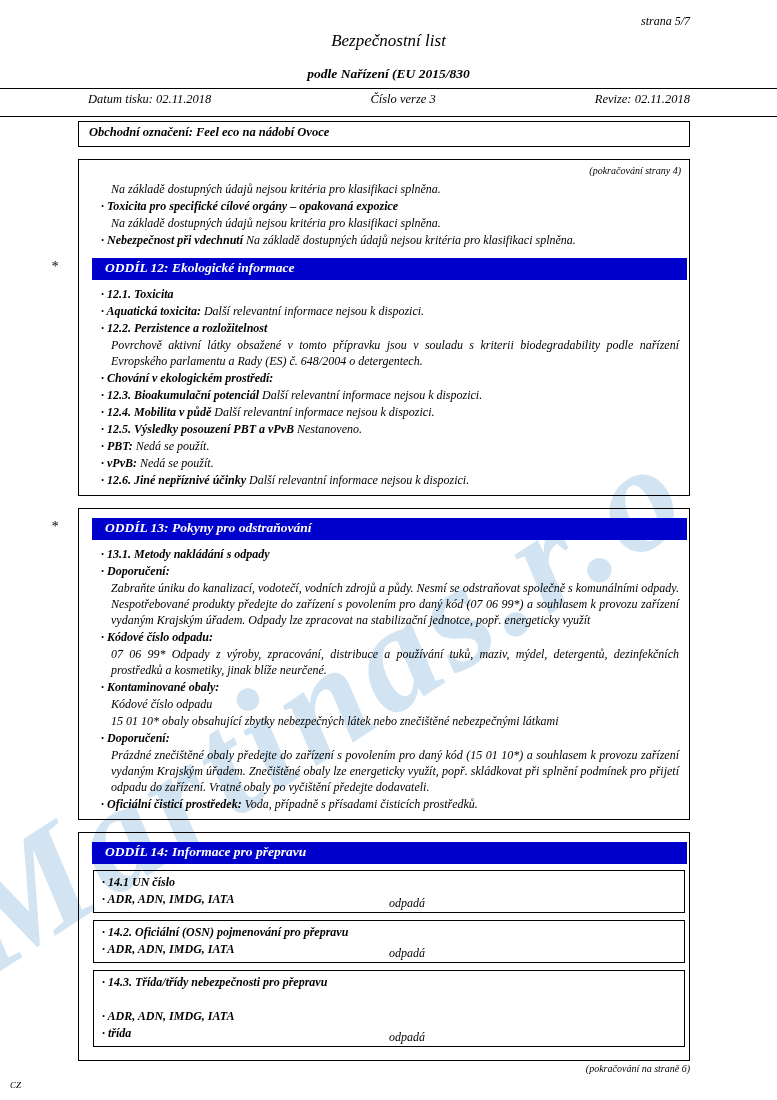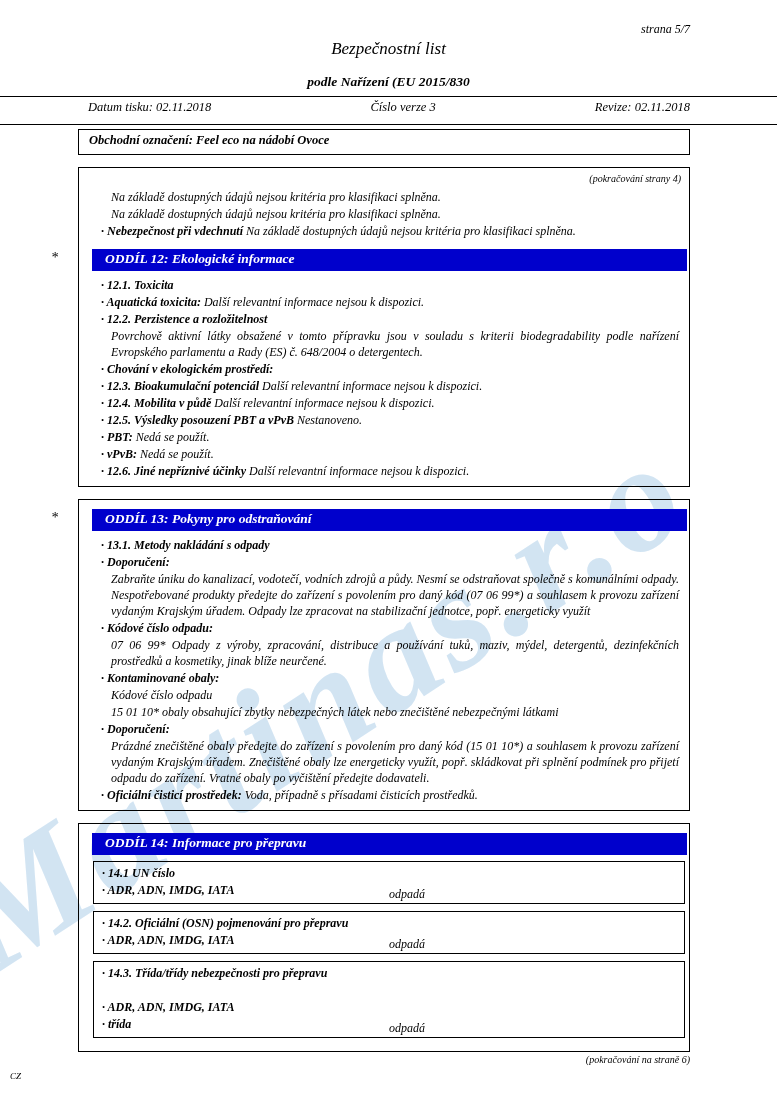--- a/index.html
+++ b/index.html
@@ -19,21 +19,21 @@
     font-size:150px;font-weight:bold;font-style:italic;
     color:#9cc4e4;opacity:.45;
     white-space:nowrap;
     transform:rotate(-33deg);
     transform-origin:0 0;
     letter-spacing:6px;
     pointer-events:none;
   }
   .b{font-weight:bold;}
   
-  .pageno{ text-align:right; padding:22px 87px 0 0; font-size:12px;}
+  .pageno{ text-align:right; padding:14px 87px 0 0; font-size:12px;}
   .title{ text-align:center; font-size:17px; font-weight:normal; margin-top:2px;}
   .subtitle{ text-align:center; font-size:13.5px; font-weight:bold; margin-top:15px;}
   .rule{ border-top:1px solid #000; margin-top:6px;}
   .meta{ display:flex; justify-content:space-between; font-size:12.5px; padding:3px 87px 3px 88px;}
   .tradebox{
     margin:4px 87px 0 78px;
     border:1px solid #000;
     padding:3px 10px 6px 10px;
     font-size:12.5px;
   }
@@ -103,20 +103,21 @@
     <div class="rule"></div>
 
     <div class="tradebox">
       <span class="b">Obchodní označení: Feel eco na nádobí Ovoce</span>
     </div>
 
     <div class="secbox">
       <div class="contnote-top">(pokračování  strany 4)</div>
       <div>
           <div class="line plain"><span>Na základě dostupných údajů nejsou kritéria pro klasifikaci splněna.</span></div>
+          <div class="line"><span class="b">· Toxicita pro specifické cílové orgány – opakovaná expozice</span></div>
           <div class="line plain"><span>Na základě dostupných údajů nejsou kritéria pro klasifikaci splněna.</span></div>
           <div class="line"><span class="b">· Nebezpečnost při vdechnutí</span><span> Na základě dostupných údajů nejsou kritéria pro klasifikaci splněna.</span></div>
         </div>
       <div class="bar">
         <span class="star">*</span>
         <span>ODDÍL 12: Ekologické informace</span>
       </div>
       <div>
           <div class="line"><span class="b">· 12.1. Toxicita</span></div>
           <div class="line"><span class="b">· Aquatická toxicita:</span><span> Další relevantní informace nejsou k dispozici.</span></div>

